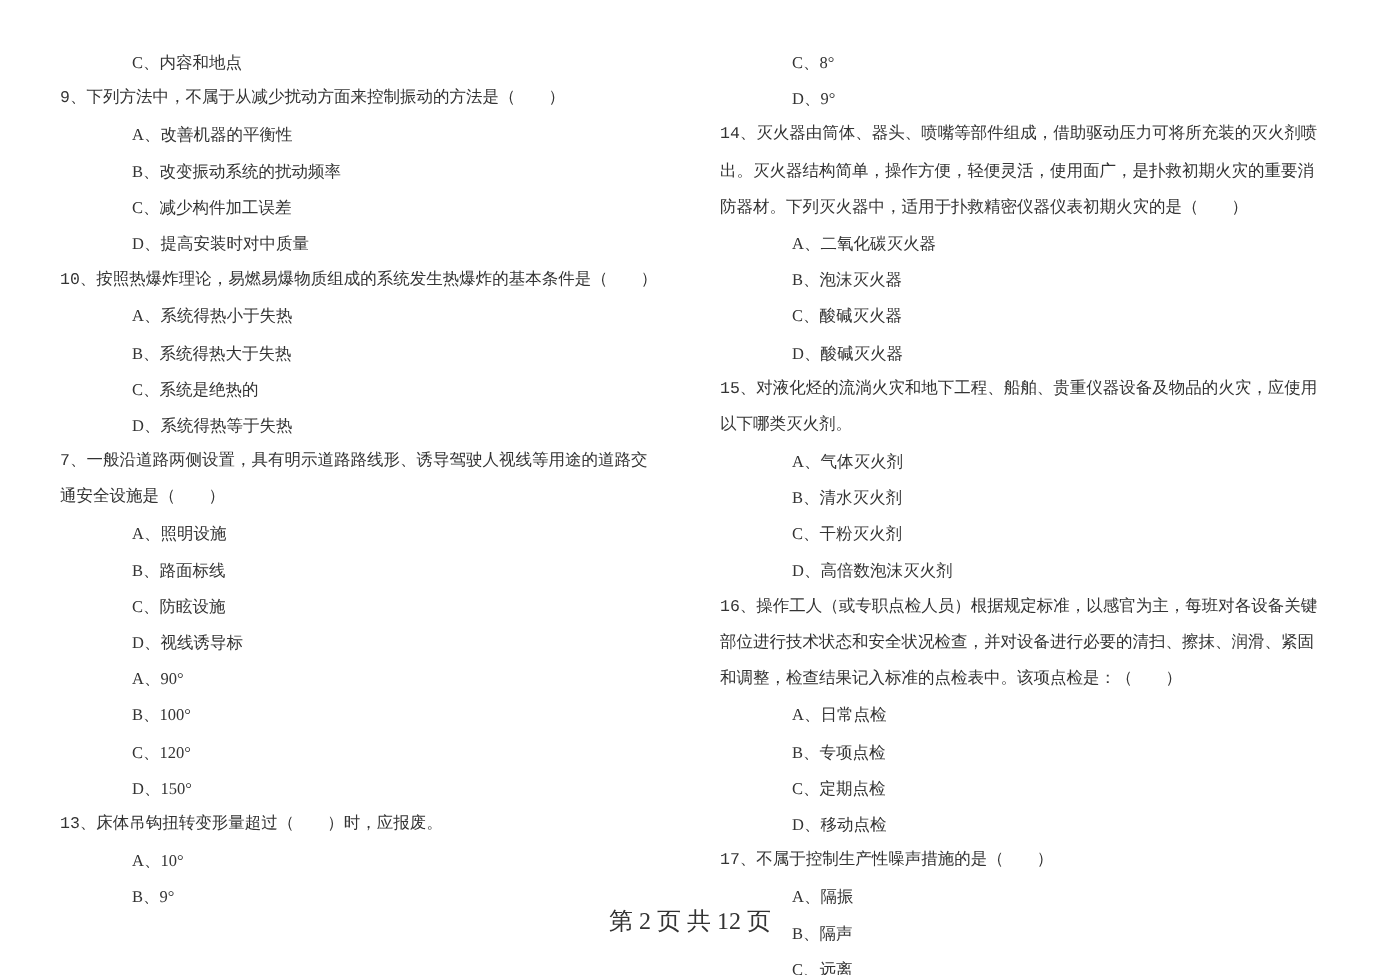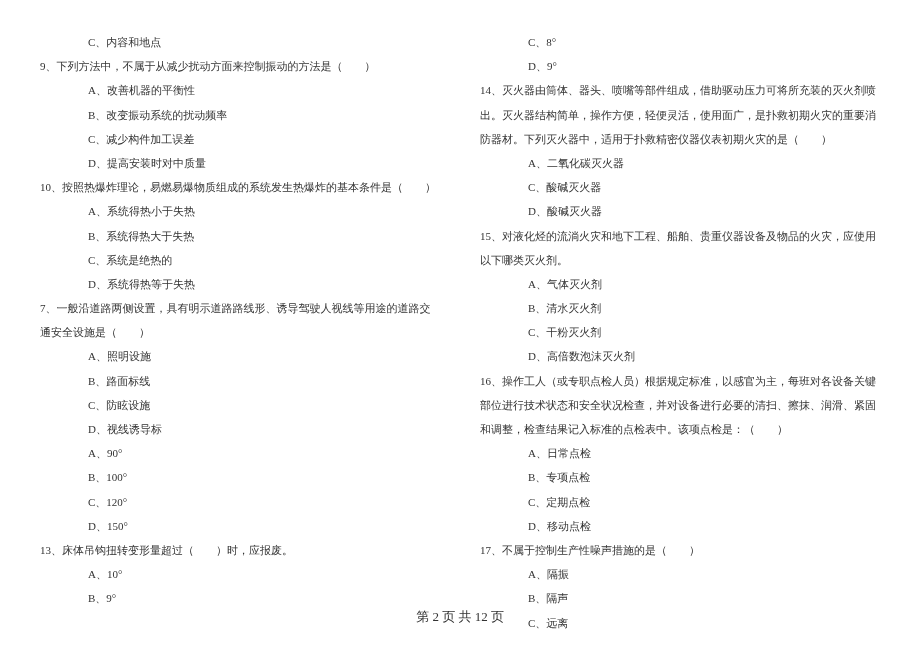--- a/index.html
+++ b/index.html
@@ -22,28 +22,29 @@
     .col {
       flex: 1;
       display: flex;
       flex-direction: column;
     }
     .option {
       padding-left: 48px;
     }
     .question {
       padding-left: 0;
+      font-family: Liberation Mono, monospace;
     }
     .footer {
       position: absolute;
       bottom: 18px;
       left: 0;
       right: 0;
       text-align: center;
-      font-size: 13px;
+      font-size: 16px;
       color: #333;
     }
   </style>
 </head>
 <body>
 
 <div class="columns">
   <div class="col">
     <div class="option">C、内容和地点</div>
     <div class="question">9、下列方法中，不属于从减少扰动方面来控制振动的方法是（　　）</div>
@@ -68,20 +69,21 @@
     <div class="question">13、床体吊钩扭转变形量超过（　　）时，应报废。</div>
     <div class="option">A、10°</div>
     <div class="option">B、9°</div>
   </div>
 
   <div class="col">
     <div class="option">C、8°</div>
     <div class="option">D、9°</div>
     <div class="question">14、灭火器由筒体、器头、喷嘴等部件组成，借助驱动压力可将所充装的灭火剂喷出。灭火器结构简单，操作方便，轻便灵活，使用面广，是扑救初期火灾的重要消防器材。下列灭火器中，适用于扑救精密仪器仪表初期火灾的是（　　）</div>
     <div class="option">A、二氧化碳灭火器</div>
+    <div class="option">B、泡沫灭火器</div>
     <div class="option">C、酸碱灭火器</div>
     <div class="option">D、酸碱灭火器</div>
     <div class="question">15、对液化烃的流淌火灾和地下工程、船舶、贵重仪器设备及物品的火灾，应使用以下哪类灭火剂。</div>
     <div class="option">A、气体灭火剂</div>
     <div class="option">B、清水灭火剂</div>
     <div class="option">C、干粉灭火剂</div>
     <div class="option">D、高倍数泡沫灭火剂</div>
     <div class="question">16、操作工人（或专职点检人员）根据规定标准，以感官为主，每班对各设备关键部位进行技术状态和安全状况检查，并对设备进行必要的清扫、擦抹、润滑、紧固和调整，检查结果记入标准的点检表中。该项点检是：（　　）</div>
     <div class="option">A、日常点检</div>
     <div class="option">B、专项点检</div>

